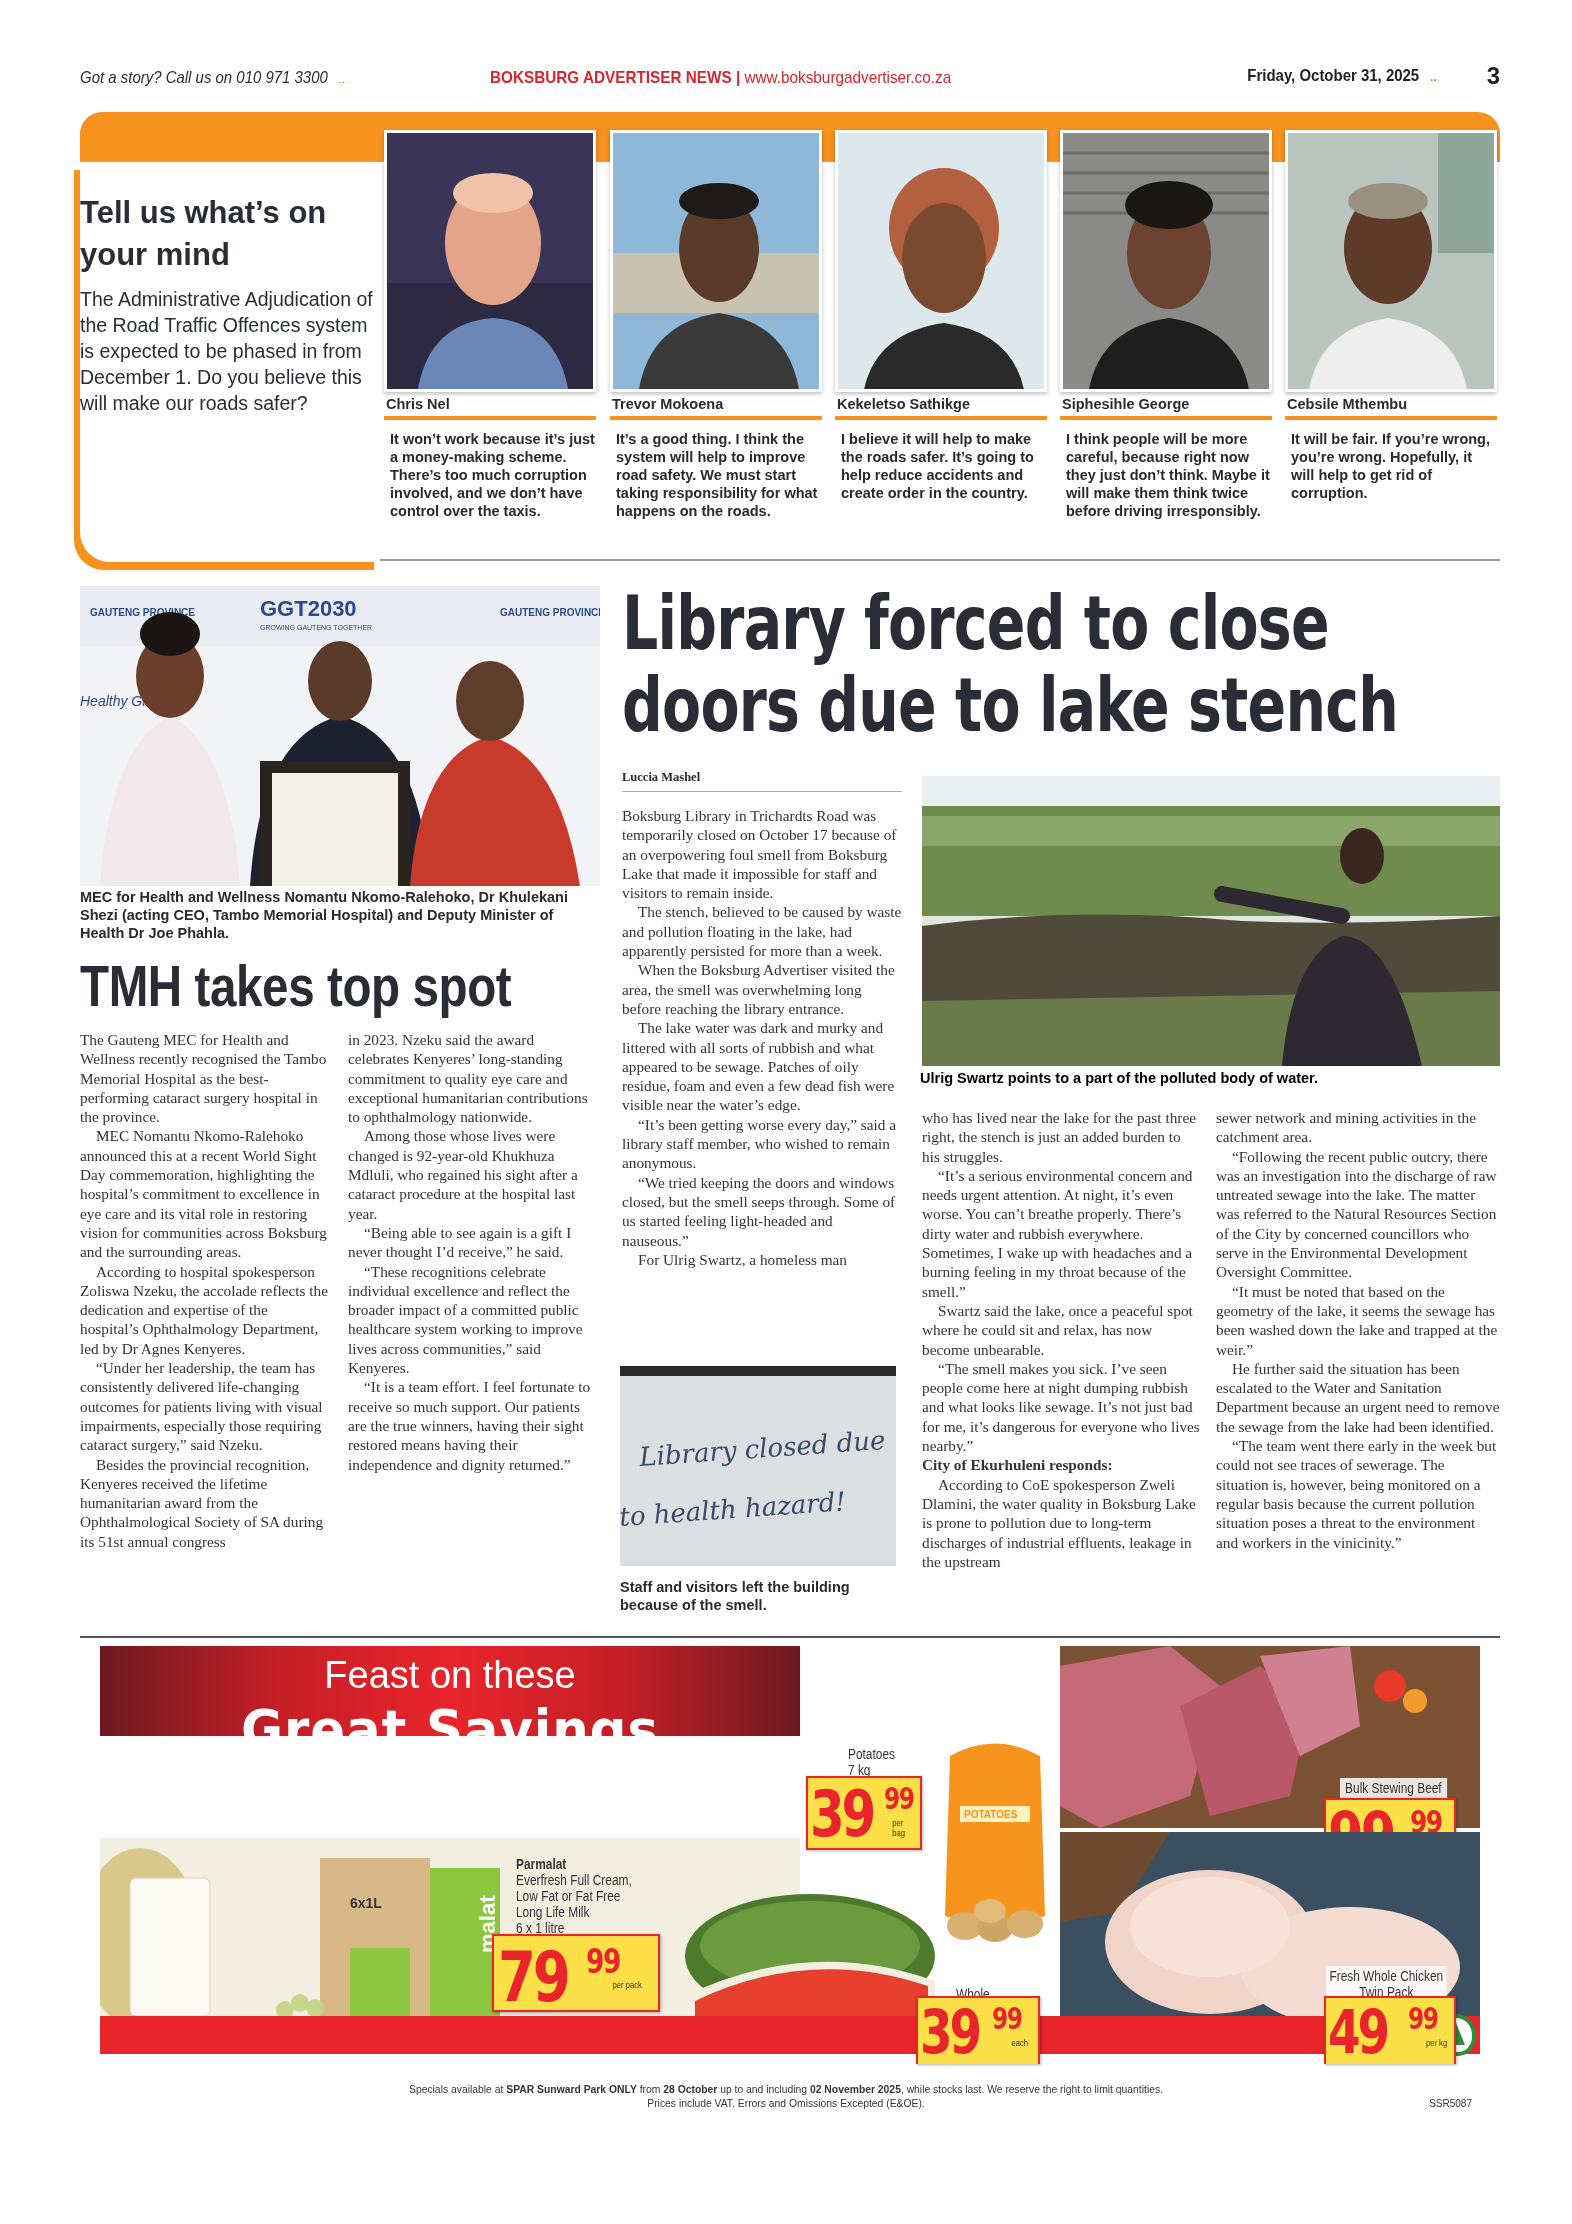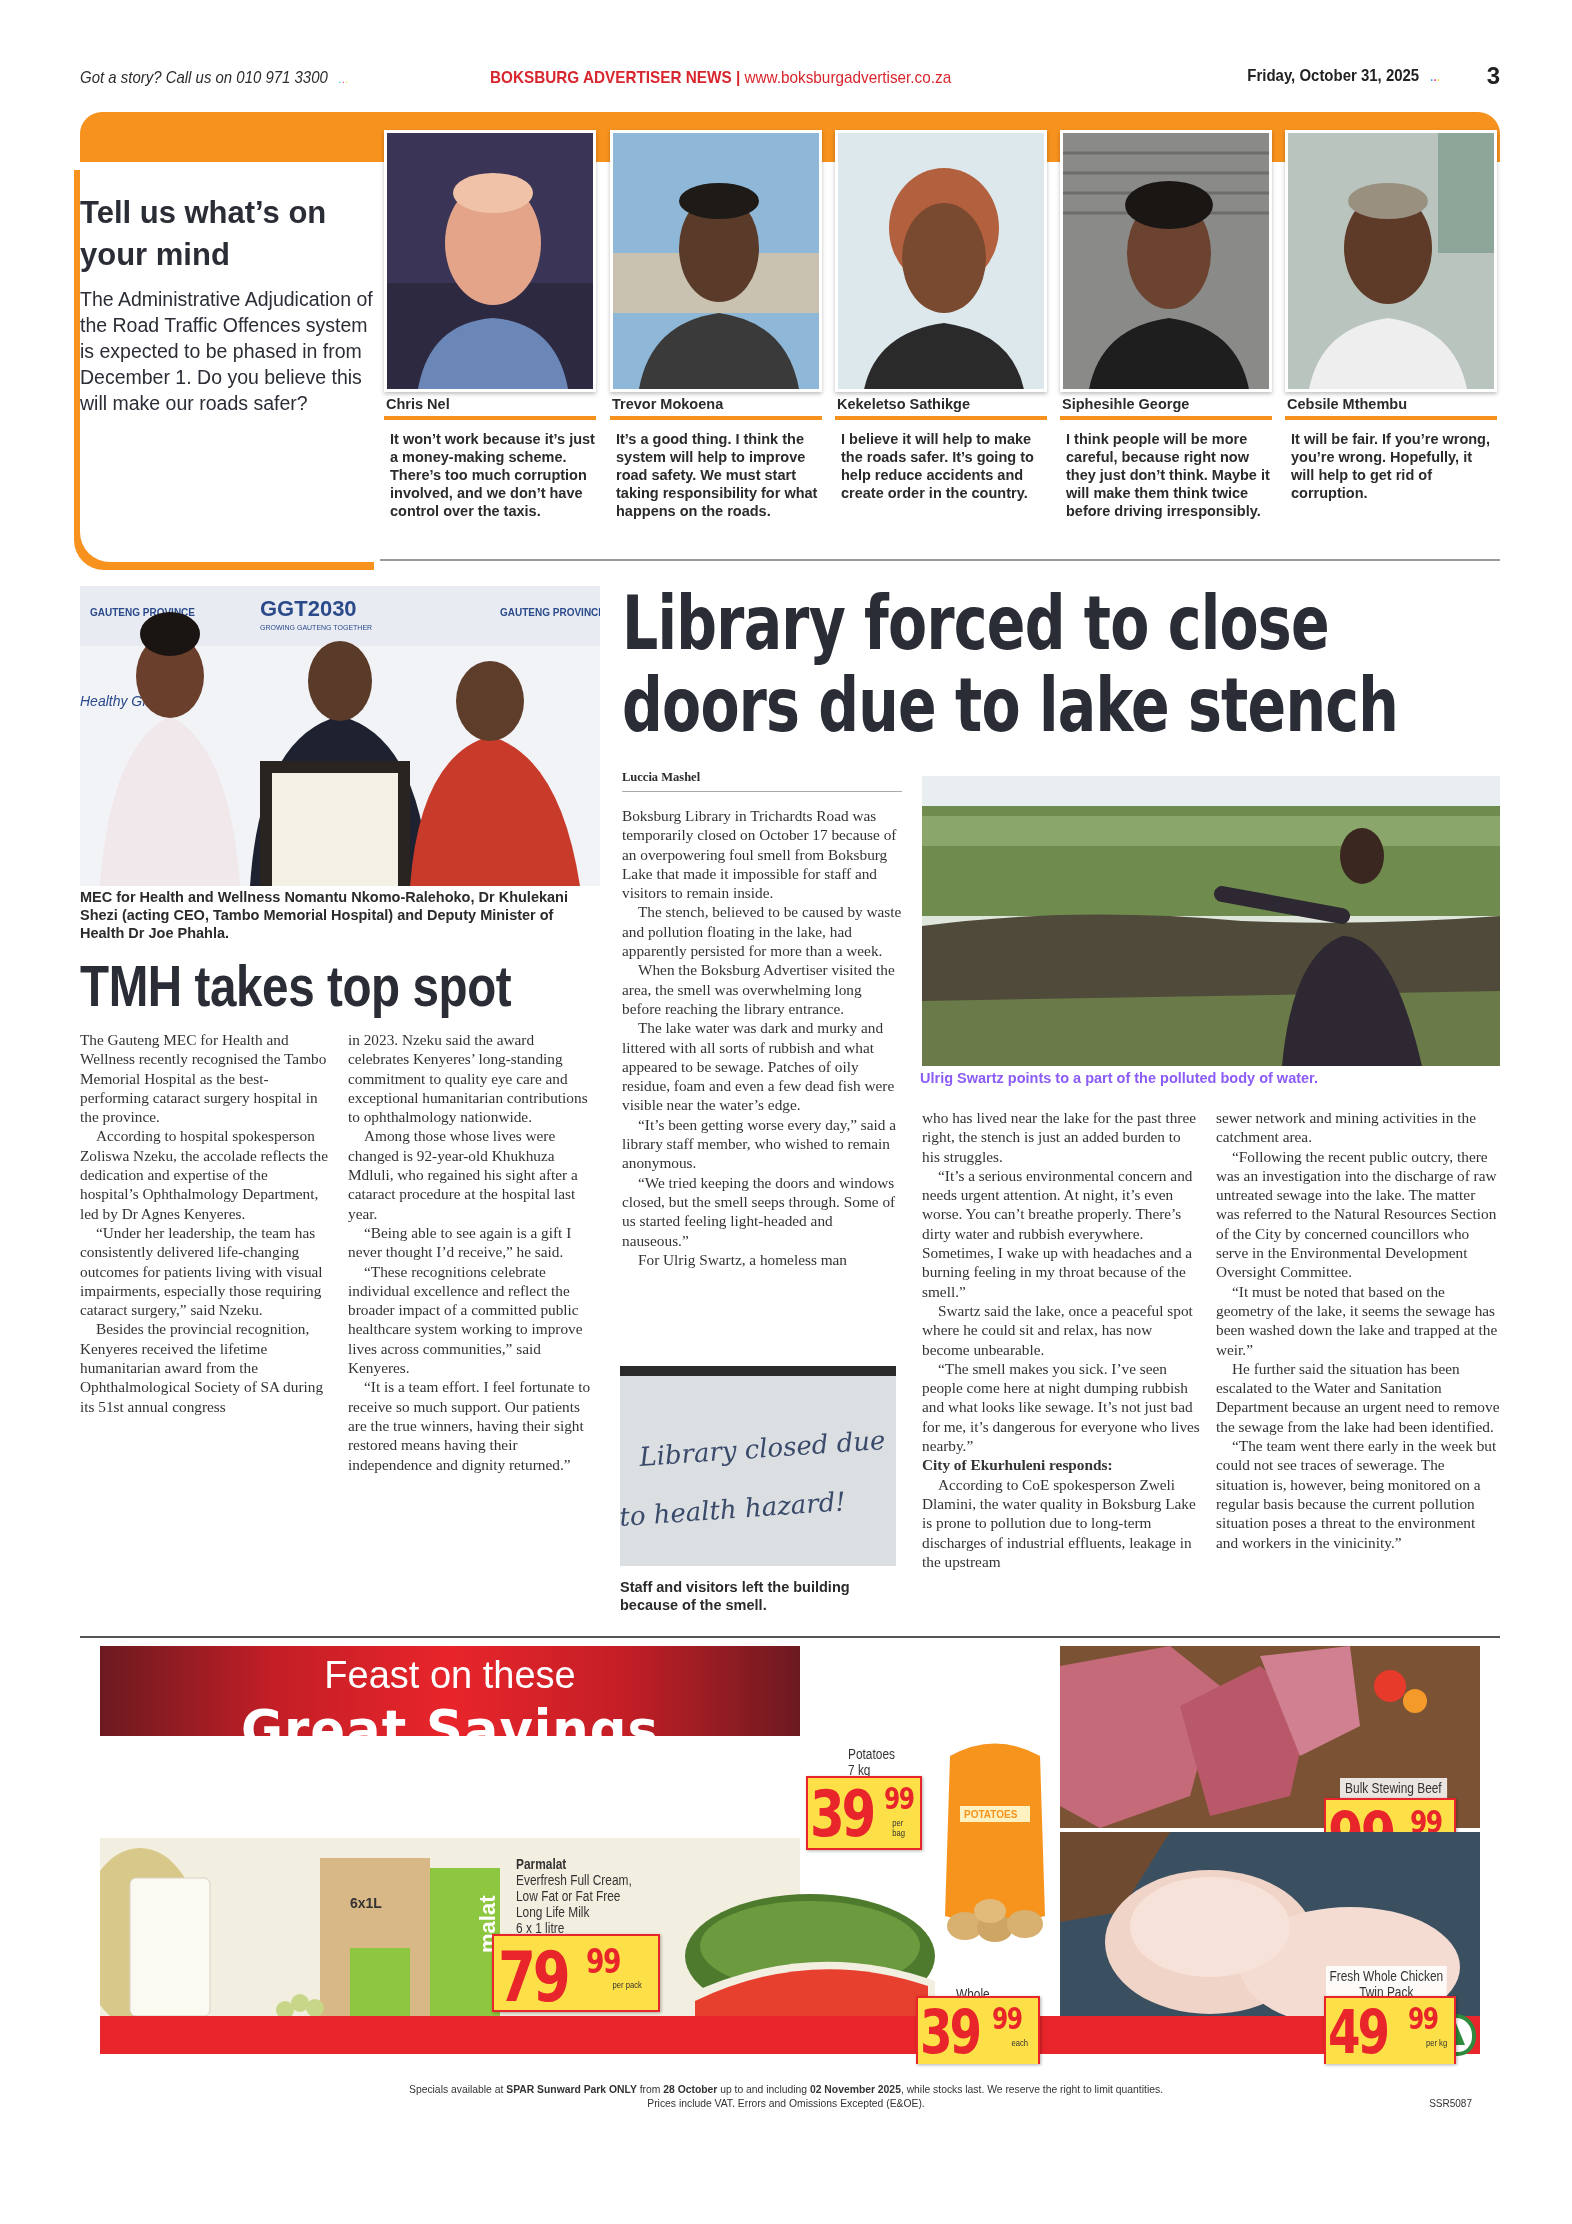--- a/index.html
+++ b/index.html
@@ -36,21 +36,21 @@
   .tmh-headline { position: absolute; left: 80px; top: 952px; font-size: 58px; color: #2a2d35; font-family: "Liberation Sans", sans-serif; transform: scaleX(0.82); transform-origin: left; letter-spacing: -0.5px; }
   .body-text { font-family: "Liberation Serif", serif; font-size: 15.3px; line-height: 19.3px; color: #333; }
   .body-text p { text-indent: 16px; font-family: Liberation Serif, serif; }
   .body-text p.noindent { text-indent: 0; }
   .col { position: absolute; }
 
   
   .lib-headline { position: absolute; left: 622px; top: 582px; width: 890px; font-family: "DejaVu Sans", sans-serif; font-weight: bold; font-size: 74px; line-height: 82px; color: #2a2d35; transform: scaleX(0.77); transform-origin: left; letter-spacing: -1px; white-space: nowrap; }
   .byline { position: absolute; left: 622px; top: 770px; width: 280px; font-family: "Liberation Serif", serif; font-weight: bold; font-size: 12.5px; color: #2b2b2b; padding-bottom: 6px; border-bottom: 1.5px solid #aaa; }
   .lake-photo { position: absolute; left: 922px; top: 776px; width: 578px; height: 290px; overflow: hidden; }
-  .lake-caption { position: absolute; left: 920px; top: 1070px; font-size: 14.5px; font-weight: bold; color: #8b5cf6; }
+  .lake-caption { position: absolute; left: 920px; top: 1070px; font-size: 14.5px; font-weight: bold; color: #000000; }
   .note-photo { position: absolute; left: 620px; top: 1366px; width: 276px; height: 200px; overflow: hidden; background: #e2e4e6; }
   .note-caption { position: absolute; left: 620px; top: 1578px; width: 276px; font-size: 14.5px; font-weight: bold; line-height: 18px; color: #2b2b2b; }
   .sub-head { font-weight: bold; text-indent: 0 !important; }
   .section-rule { position: absolute; left: 80px; top: 1636px; width: 1420px; height: 2px; background: #555; }
 
   
   .ad { position: absolute; left: 100px; top: 1646px; width: 1380px; height: 430px; background: #fff; }
   .ad-banner-red { position: absolute; left: 0; top: 0; width: 700px; height: 90px; background: linear-gradient(90deg, #6b1a20 0%, #c41e26 25%, #e8252b 50%, #c41e26 75%, #6b1a20 100%); padding-left: 20px; }
   .ad-feast { position: absolute; left: 0; top: 8px; width: 700px; text-align: center; color: #fff; font-size: 38px; }
   .ad-great { position: absolute; left: 0; top: 52px; width: 700px; text-align: center; color: #fff; font-size: 54px; font-weight: bold; font-family: "DejaVu Sans", sans-serif; transform: scaleX(0.95); letter-spacing: 1px; }
@@ -191,20 +191,21 @@
       <path d="M330 300 Q340 170 410 150 Q480 170 500 300Z" fill="#c83a2a"></path>
       <ellipse cx="410" cy="115" rx="34" ry="40" fill="#5e3d2a"></ellipse>
       <rect x="180" y="175" width="150" height="125" fill="#2a2420"></rect>
       <rect x="192" y="187" width="126" height="113" fill="#f3f0e6"></rect>
     </svg>
   </div>
   <p class="tmh-caption">MEC for Health and Wellness Nomantu Nkomo-Ralehoko, Dr Khulekani Shezi (acting CEO, Tambo Memorial Hospital) and Deputy Minister of Health Dr Joe Phahla.</p>
   <h1 class="tmh-headline">TMH takes top spot</h1>
   <div class="col body-text" style="left:80px; top:1030px; width:250px;">
     <p class="noindent">The Gauteng MEC for Health and Wellness recently recognised the Tambo Memorial Hospital as the best-performing cataract surgery hospital in the province.</p>
+    <p>MEC Nomantu Nkomo-Ralehoko announced this at a recent World Sight Day commemoration, highlighting the hospital’s commitment to excellence in eye care and its vital role in restoring vision for communities across Boksburg and the surrounding areas.</p>
     <p>According to hospital spokesperson Zoliswa Nzeku, the accolade reflects the dedication and expertise of the hospital’s Ophthalmology Department, led by Dr Agnes Kenyeres.</p>
     <p>“Under her leadership, the team has consistently delivered life-changing outcomes for patients living with visual impairments, especially those requiring cataract surgery,” said Nzeku.</p>
     <p>Besides the provincial recognition, Kenyeres received the lifetime humanitarian award from the Ophthalmological Society of SA during its 51st annual congress</p>
   </div>
   <div class="col body-text" style="left:348px; top:1030px; width:250px;">
     <p class="noindent">in 2023. Nzeku said the award celebrates Kenyeres’ long-standing commitment to quality eye care and exceptional humanitarian contributions to ophthalmology nationwide.</p>
     <p>Among those whose lives were changed is 92-year-old Khukhuza Mdluli, who regained his sight after a cataract procedure at the hospital last year.</p>
     <p>“Being able to see again is a gift I never thought I’d receive,” he said.</p>
     <p>“These recognitions celebrate individual excellence and reflect the broader impact of a committed public healthcare system working to improve lives across communities,” said Kenyeres.</p>
     <p>“It is a team effort. I feel fortunate to receive so much support. Our patients are the true winners, having their sight restored means having their independence and dignity returned.”</p>

